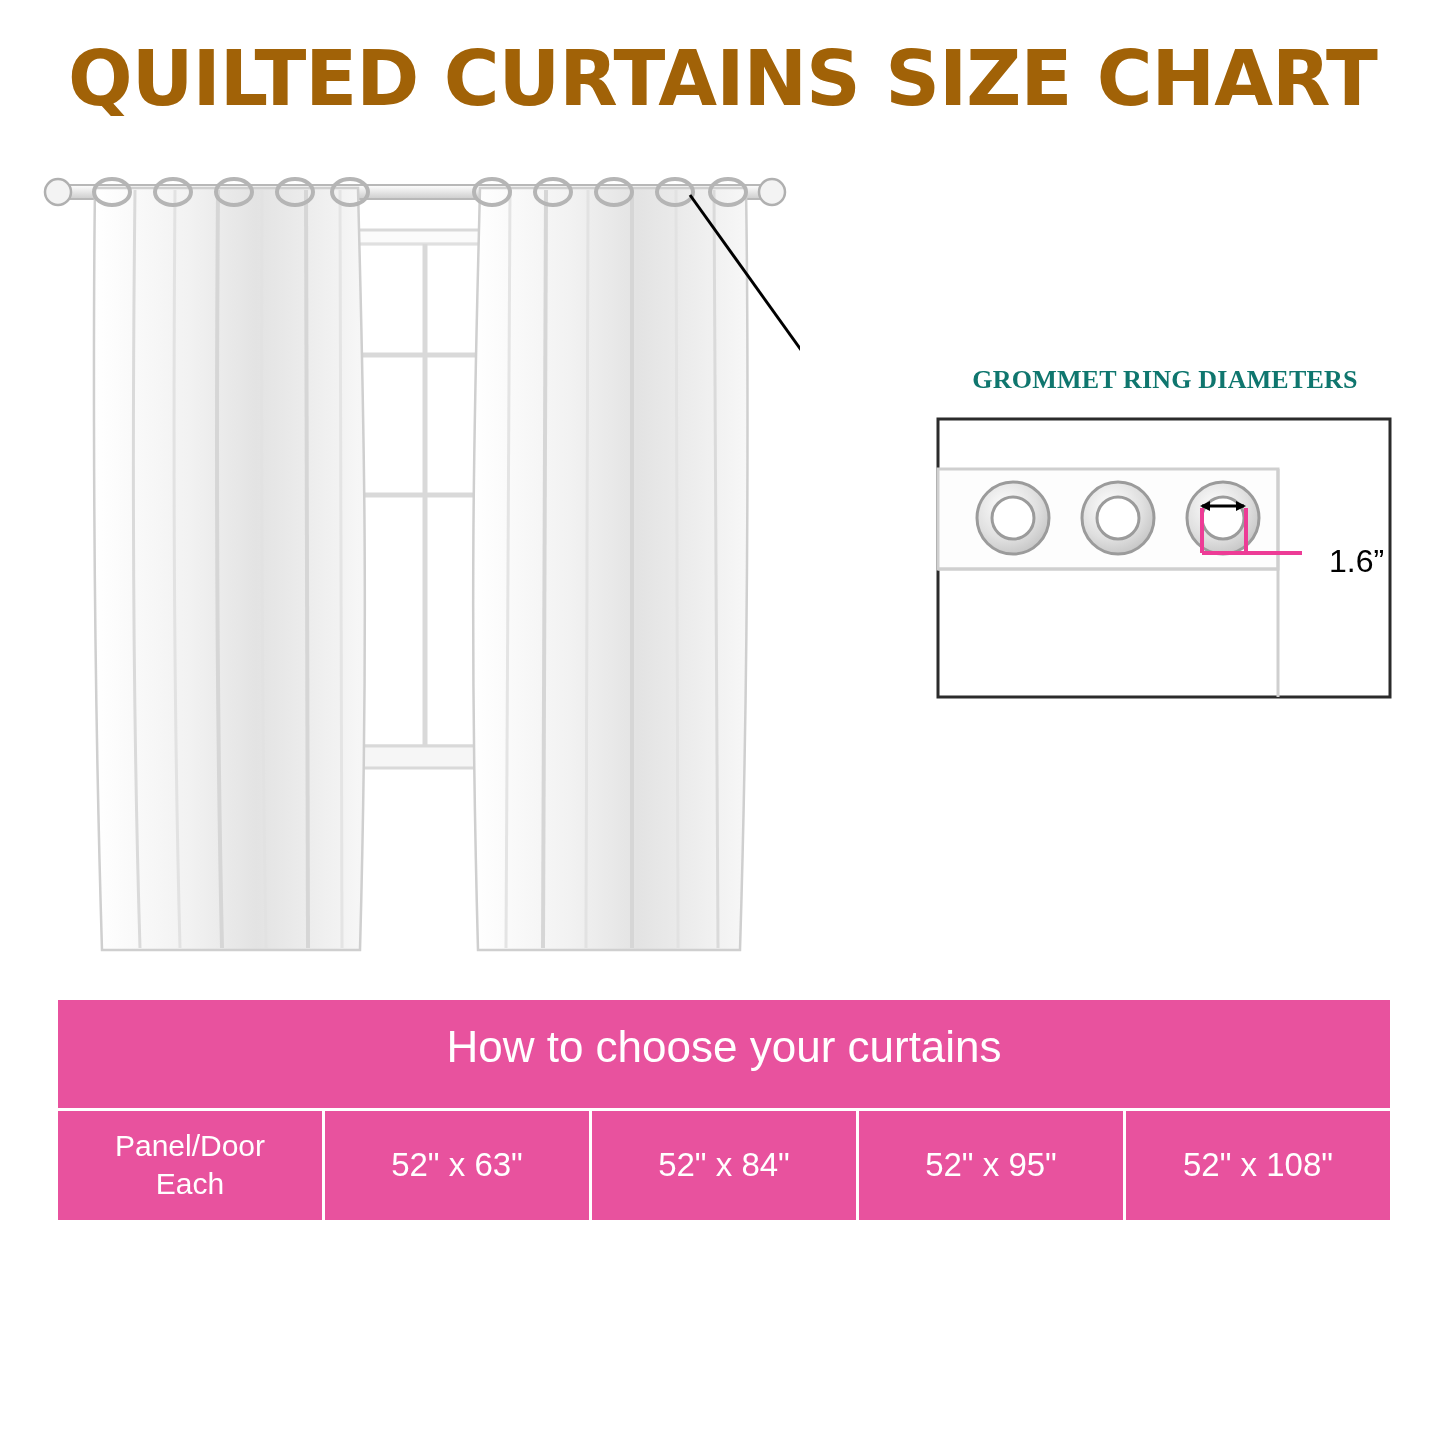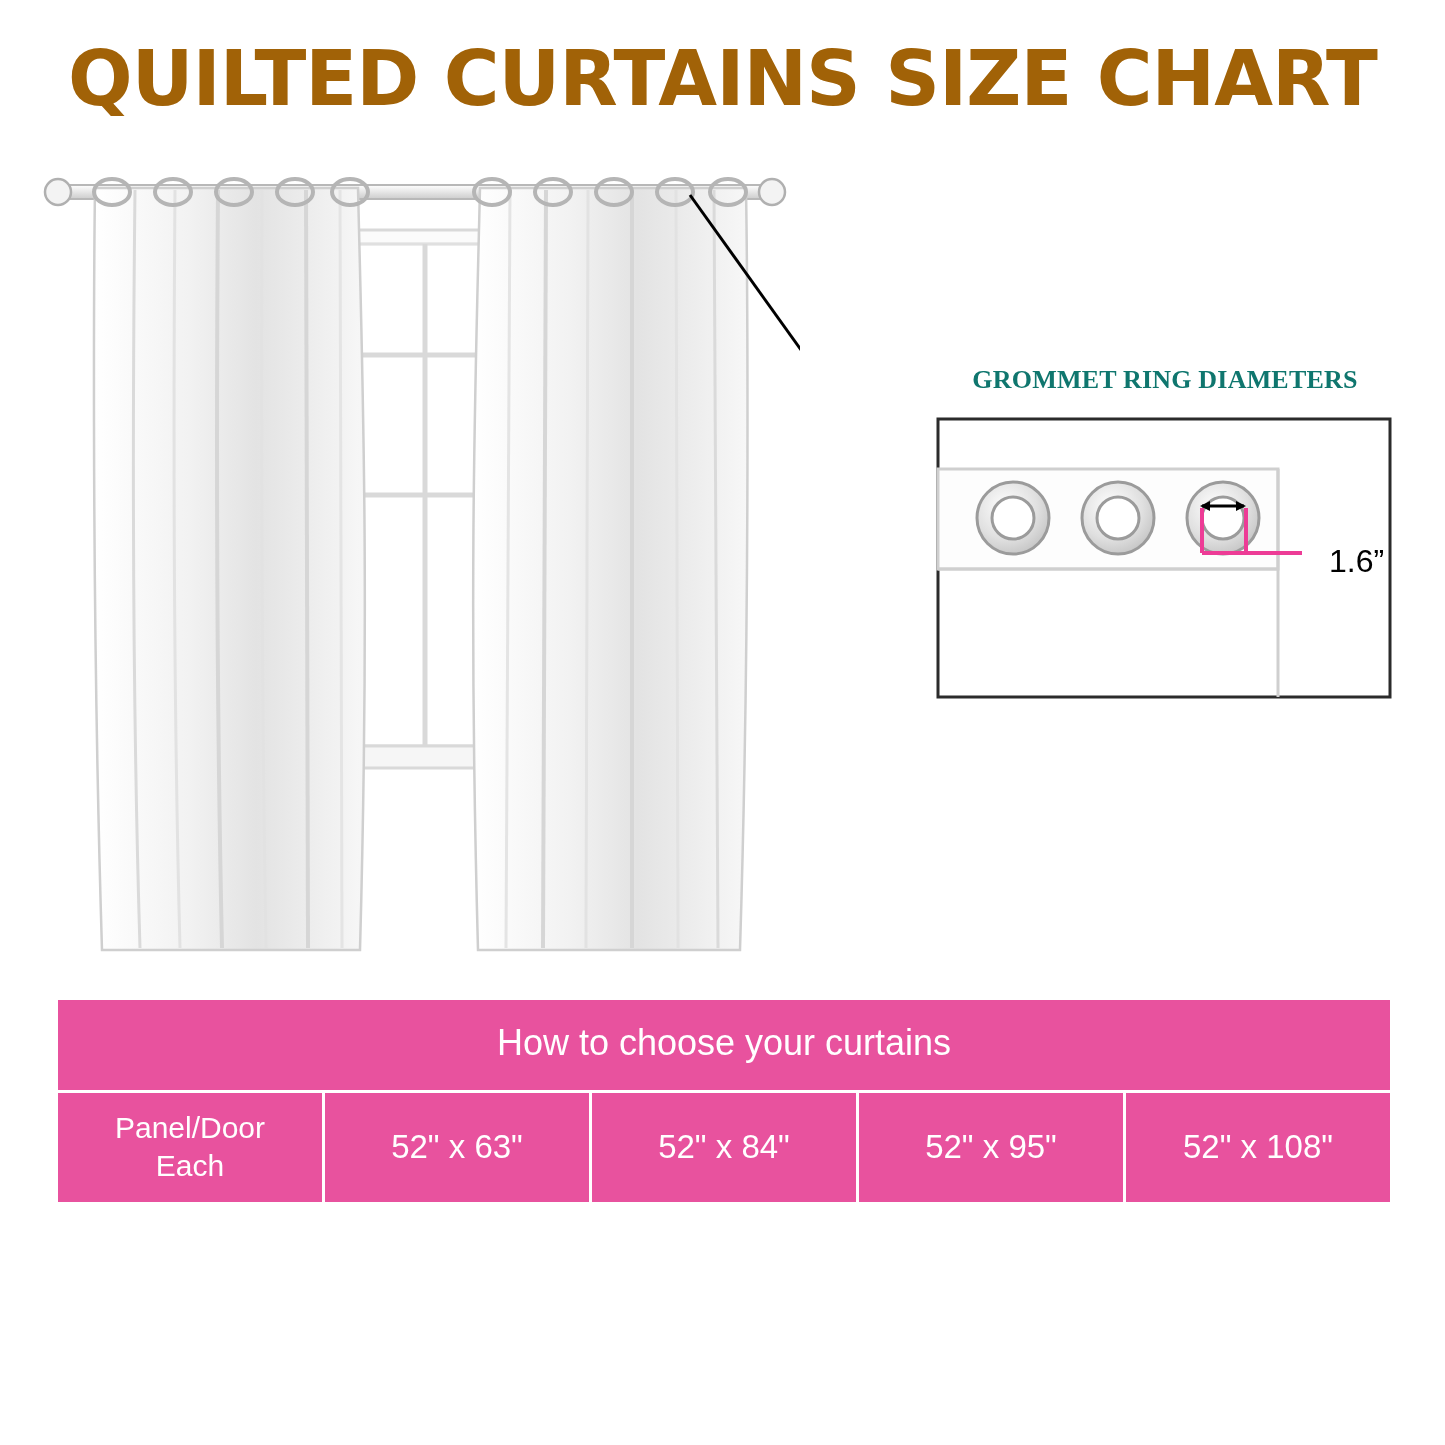--- a/index.html
+++ b/index.html
@@ -92,22 +92,22 @@
   }
   table.size-table td {
     border: 3px solid #ffffff;
     background: #E8529E;
     color: #ffffff;
     text-align: center;
     vertical-align: middle;
     font-family: "Liberation Sans", sans-serif;
   }
   td.header-cell {
-    font-size: 36px;
-    padding: 22px 0 26px 0;
+    font-size: 44px;
+    padding: 22px 0 36px 0;
     letter-spacing: 0px;
   }
   td.row-label {
     font-size: 30px;
     line-height: 1.28;
     padding: 16px 10px;
     width: 268px;
   }
   td.value-cell {
     font-size: 33px;

